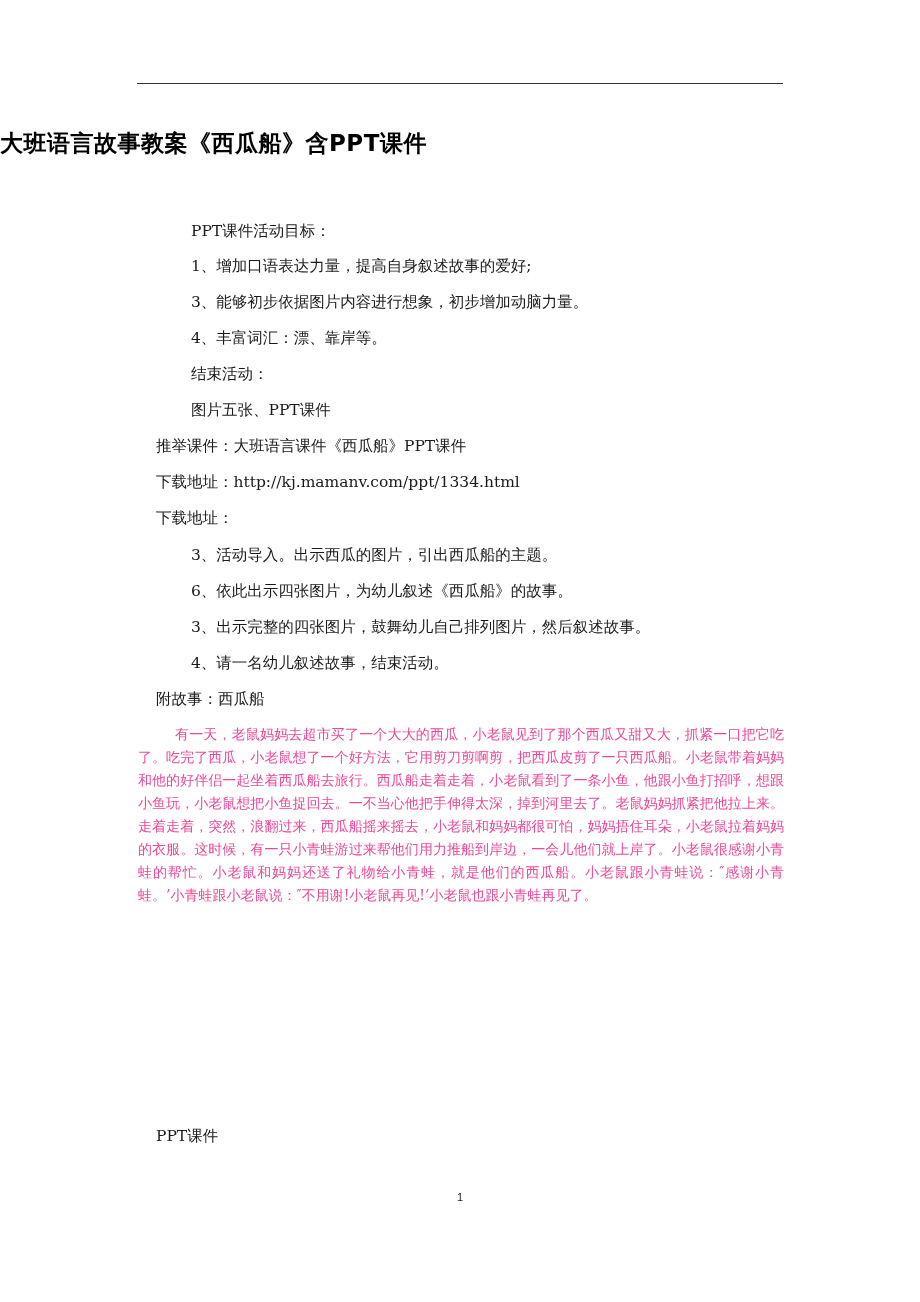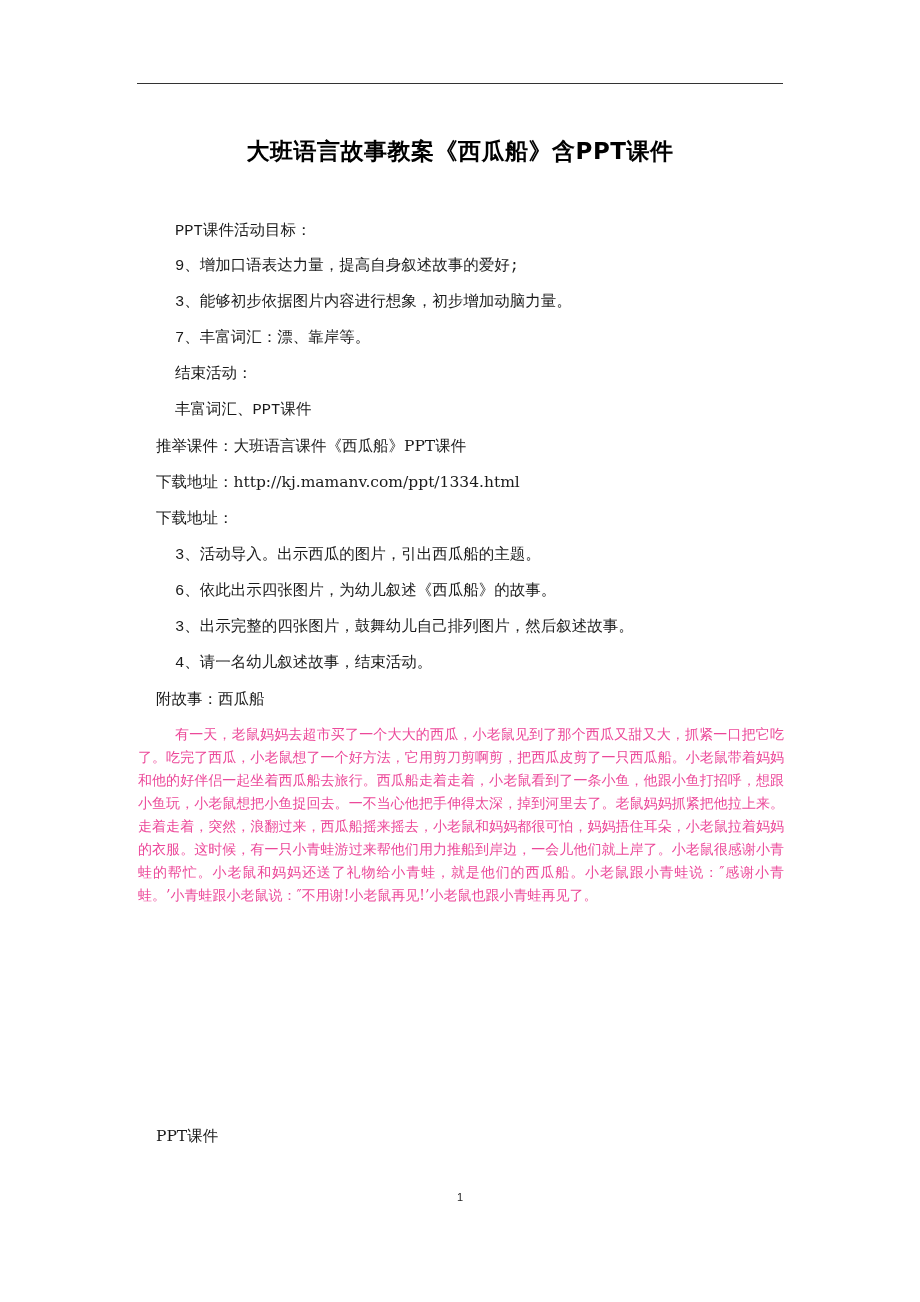--- a/index.html
+++ b/index.html
@@ -1,44 +1,44 @@
 <!DOCTYPE html>
 <html><head>
   <meta charset="utf-8">
   <style>
     html, body { margin: 0; padding: 0; background: #ffffff; }
     body { width: 920px; height: 1302px; position: relative; overflow: hidden;
            font-family: "DejaVu Serif", "Liberation Serif", serif; color: #111; }
     .header-rule { position: absolute; left: 137px; top: 83px; width: 646px; height: 0;
                    border-top: 1.3px solid #333; }
-    .title { position: absolute; left: 0; width: 920px; top: 136px; text-align: center;
+    .title { position: absolute; left: 0; width: 920px; top: 128px; text-align: left;
              font-family: "DejaVu Sans", "Liberation Sans", sans-serif; font-weight: bold;
              font-size: 23px; letter-spacing: 0.5px; color: #000; }
     .line { position: absolute; font-size: 15.5px; white-space: nowrap; line-height: 20px; color: #1a1a1a; }
-    .ind { left: 175px; font-family: Liberation Mono, monospace; }
+    .ind { left: 191px; }
     .noind { left: 156px; }
     .para { position: absolute; left: 138px; width: 646px; top: 723px; font-size: 14px;
             line-height: 23px; color: #ec4899; text-indent: 37px; text-align: justify; }
     .page-num { position: absolute; top: 1191px; left: 0; width: 920px; text-align: center;
                 font-family: "Liberation Sans", sans-serif; font-size: 11px; color: #222; }
   </style>
 </head>
 <body>
 
 <div class="header-rule"></div>
 
 <div class="title">大班语言故事教案《西瓜船》含PPT课件</div>
 
 <div class="line ind" style="top:221px">PPT课件活动目标：</div>
-<div class="line ind" style="top:256px">9、增加口语表达力量，提高自身叙述故事的爱好;</div>
+<div class="line ind" style="top:256px">1、增加口语表达力量，提高自身叙述故事的爱好;</div>
 <div class="line ind" style="top:292px">3、能够初步依据图片内容进行想象，初步增加动脑力量。</div>
-<div class="line ind" style="top:328px">7、丰富词汇：漂、靠岸等。</div>
+<div class="line ind" style="top:328px">4、丰富词汇：漂、靠岸等。</div>
 
 <div class="line ind" style="top:364px">结束活动：</div>
-<div class="line ind" style="top:400px">丰富词汇、PPT课件</div>
+<div class="line ind" style="top:400px">图片五张、PPT课件</div>
 
 <div class="line noind" style="top:436px">推举课件：大班语言课件《西瓜船》PPT课件</div>
 <div class="line noind" style="top:472px">下载地址：http://kj.mamanv.com/ppt/1334.html</div>
 <div class="line noind" style="top:508px">下载地址：</div>
 
 <div class="line ind" style="top:545px">3、活动导入。出示西瓜的图片，引出西瓜船的主题。</div>
 <div class="line ind" style="top:581px">6、依此出示四张图片，为幼儿叙述《西瓜船》的故事。</div>
 <div class="line ind" style="top:617px">3、出示完整的四张图片，鼓舞幼儿自己排列图片，然后叙述故事。</div>
 <div class="line ind" style="top:653px">4、请一名幼儿叙述故事，结束活动。</div>
 

